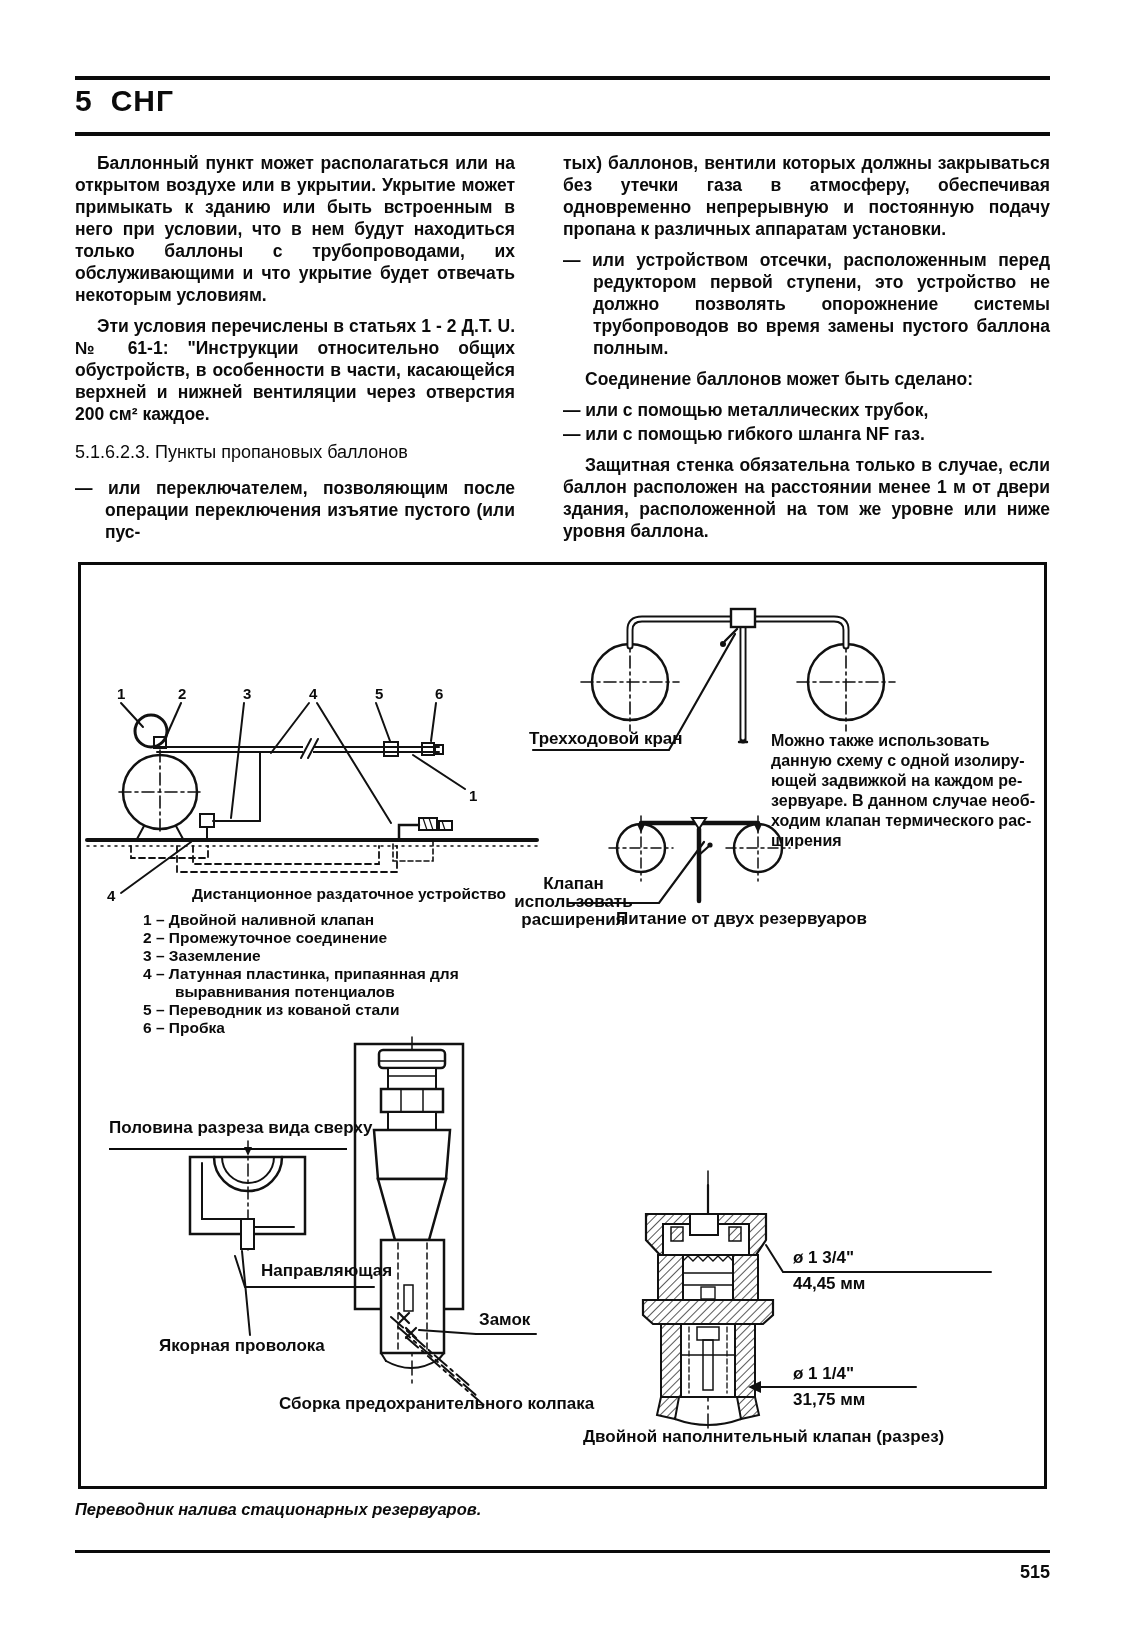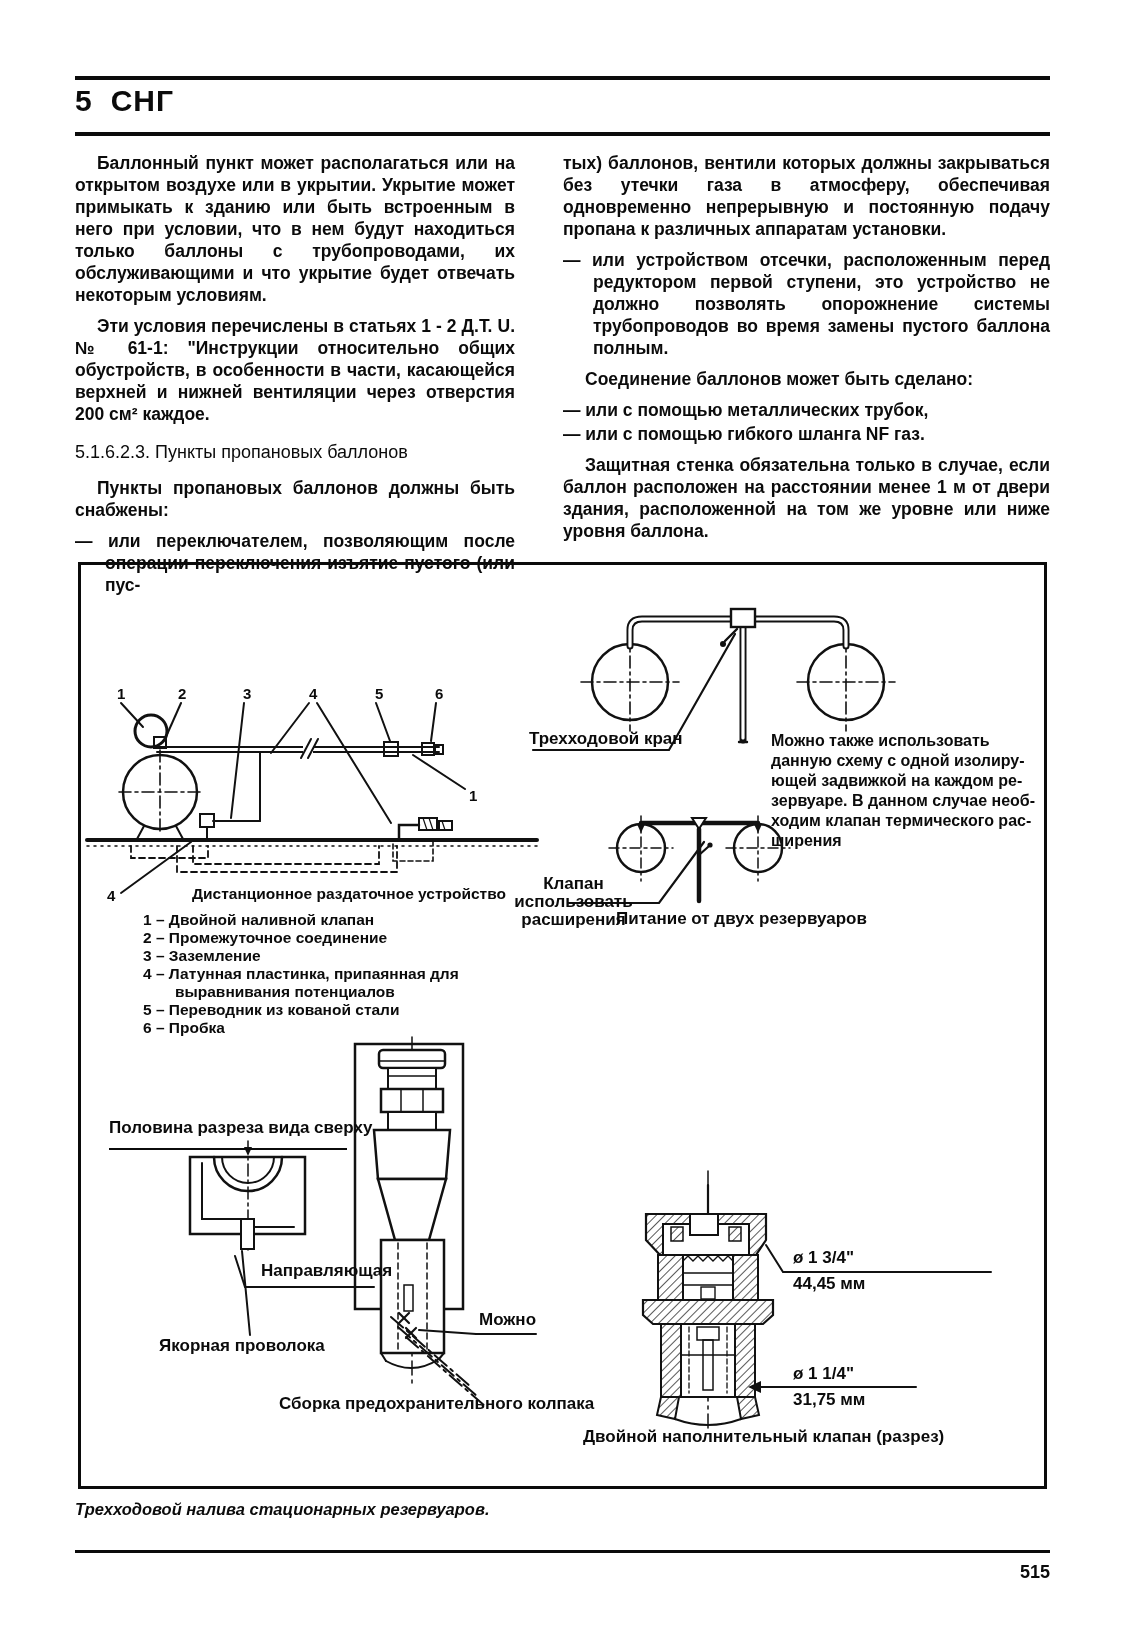--- a/index.html
+++ b/index.html
@@ -65,21 +65,20 @@
     <span class="num">5</span><span>СНГ</span>
   </div>
 
   <div class="rule" style="left:75px; top:132px; width:975px; height:4px;"></div>
 
   <div class="columns">
     <div class="col col-left">
       <p class="indent">Баллонный пункт может располагаться или на открытом воздухе или в укрытии. Укрытие может примыкать к зданию или быть встроенным в него при условии, что в нем будут находиться только баллоны с трубопроводами, их обслуживающими и что укрытие будет отвечать некоторым условиям.</p>
       <p class="indent">Эти условия перечислены в статьях 1 - 2 Д.Т. U. № 61-1: "Инструкции относительно общих обустройств, в особенности в части, касающейся верхней и нижней вентиляции через отверстия 200 см² каждое.</p>
       <div class="sec-heading">5.1.6.2.3. Пункты пропановых баллонов</div>
-      <p class="indent">Пункты пропановых баллонов должны быть снабжены:</p>
       <p class="bullet">— или переключателем, позволяющим после операции переключения изъятие пустого (или пус-</p>
     </div>
     <div class="col col-right">
       <p>тых) баллонов, вентили которых должны закрываться без утечки газа в атмосферу, обеспечивая одновременно непрерывную и постоянную подачу пропана к различных аппаратам установки.</p>
       <p class="bullet">— или устройством отсечки, расположенным перед редуктором первой ступени, это устройство не должно позволять опорожнение системы трубопроводов во время замены пустого баллона полным.</p>
       <p class="indent">Соединение баллонов может быть сделано:</p>
       <p class="bullet" style="margin-bottom:2px;">— или с помощью металлических трубок,</p>
       <p class="bullet">— или с помощью гибкого шланга NF газ.</p>
       <p class="indent">Защитная стенка обязательна только в случае, если баллон расположен на расстоянии менее 1 м от двери здания, расположенной на том же уровне или ниже уровня баллона.</p>
     </div>
@@ -251,21 +250,21 @@
         <line x1="273" y1="278" x2="263" y2="288" stroke-width="2.2"></line>
         <line x1="270" y1="293" x2="280" y2="303" stroke-width="2.2"></line>
         <line x1="280" y1="293" x2="270" y2="303" stroke-width="2.2"></line>
         <line x1="255" y1="282" x2="335" y2="352" stroke-dasharray="16 5 3 5" stroke-width="2"></line>
         <line x1="262" y1="292" x2="342" y2="362" stroke-dasharray="16 5 3 5" stroke-width="2"></line>
         <line x1="270" y1="302" x2="350" y2="372" stroke-dasharray="16 5 3 5" stroke-width="2"></line>
       </g>
     </svg>
     <div class="flabel underlined" style="left:28px; top:554px; width:238px;">Половина разреза вида сверху</div>
     <div class="flabel" style="left:180px; top:697px;">Направляющая</div>
-    <div class="flabel" style="left:398px; top:746px;">Можно</div>
+    <div class="flabel" style="left:398px; top:746px;">Замок</div>
     <div class="flabel" style="left:78px; top:772px;">Якорная проволока</div>
     <div class="flabel" style="left:198px; top:830px;">Сборка предохранительного колпака</div>
 
     <svg style="left:540px; top:600px;" width="430" height="275" viewBox="0 0 430 275">
       <defs>
         <pattern id="hatch" width="6" height="6" patternUnits="userSpaceOnUse" patternTransform="rotate(45)">
           <rect width="6" height="6" fill="#fff"></rect>
           <line x1="0" y1="0" x2="0" y2="6" stroke="#111" stroke-width="1.4"></line>
         </pattern>
       </defs>
@@ -302,18 +301,18 @@
       </g>
     </svg>
     <div class="flabel" style="left:712px; top:684px;">ø 1 3/4"</div>
     <div class="flabel" style="left:712px; top:710px;">44,45 мм</div>
     <div class="flabel" style="left:712px; top:800px;">ø 1 1/4"</div>
     <div class="flabel" style="left:712px; top:826px;">31,75 мм</div>
     <div class="flabel" style="left:502px; top:863px;">Двойной наполнительный клапан (разрез)</div>
 
   </div>
 
-  <div class="fig-caption">Трехходовой налива стационарных резервуаров.</div>
+  <div class="fig-caption">Переводник налива стационарных резервуаров.</div>
 
   <div class="rule" style="left:75px; top:1550px; width:975px; height:3px;"></div>
   <div class="page-number">515</div>
 
 </div>
 
 </body></html>

